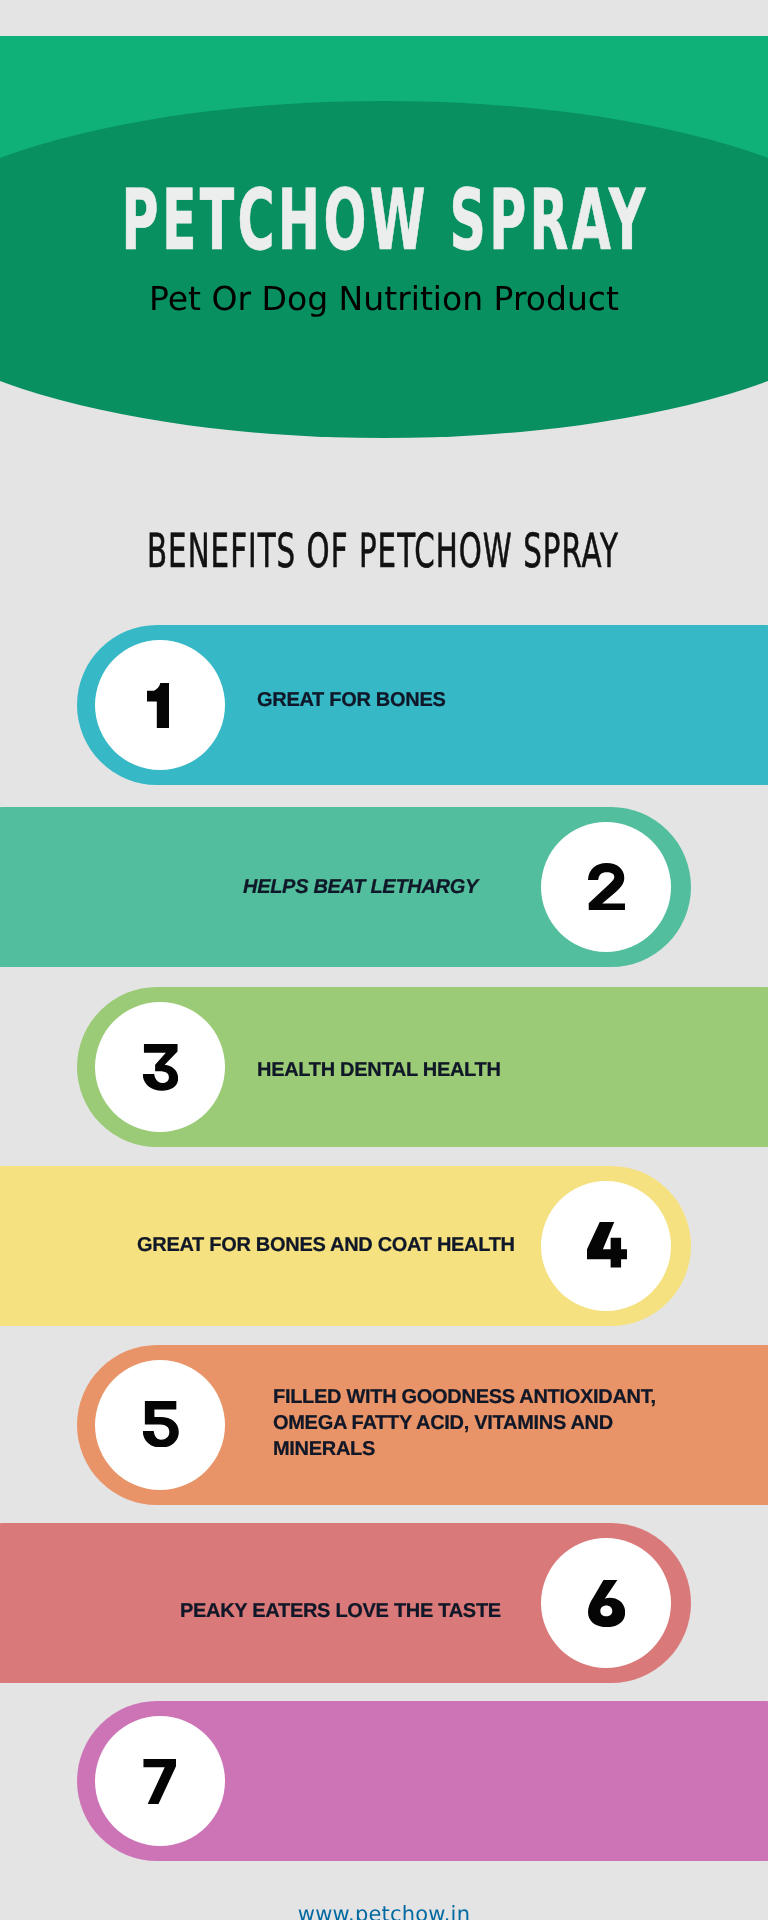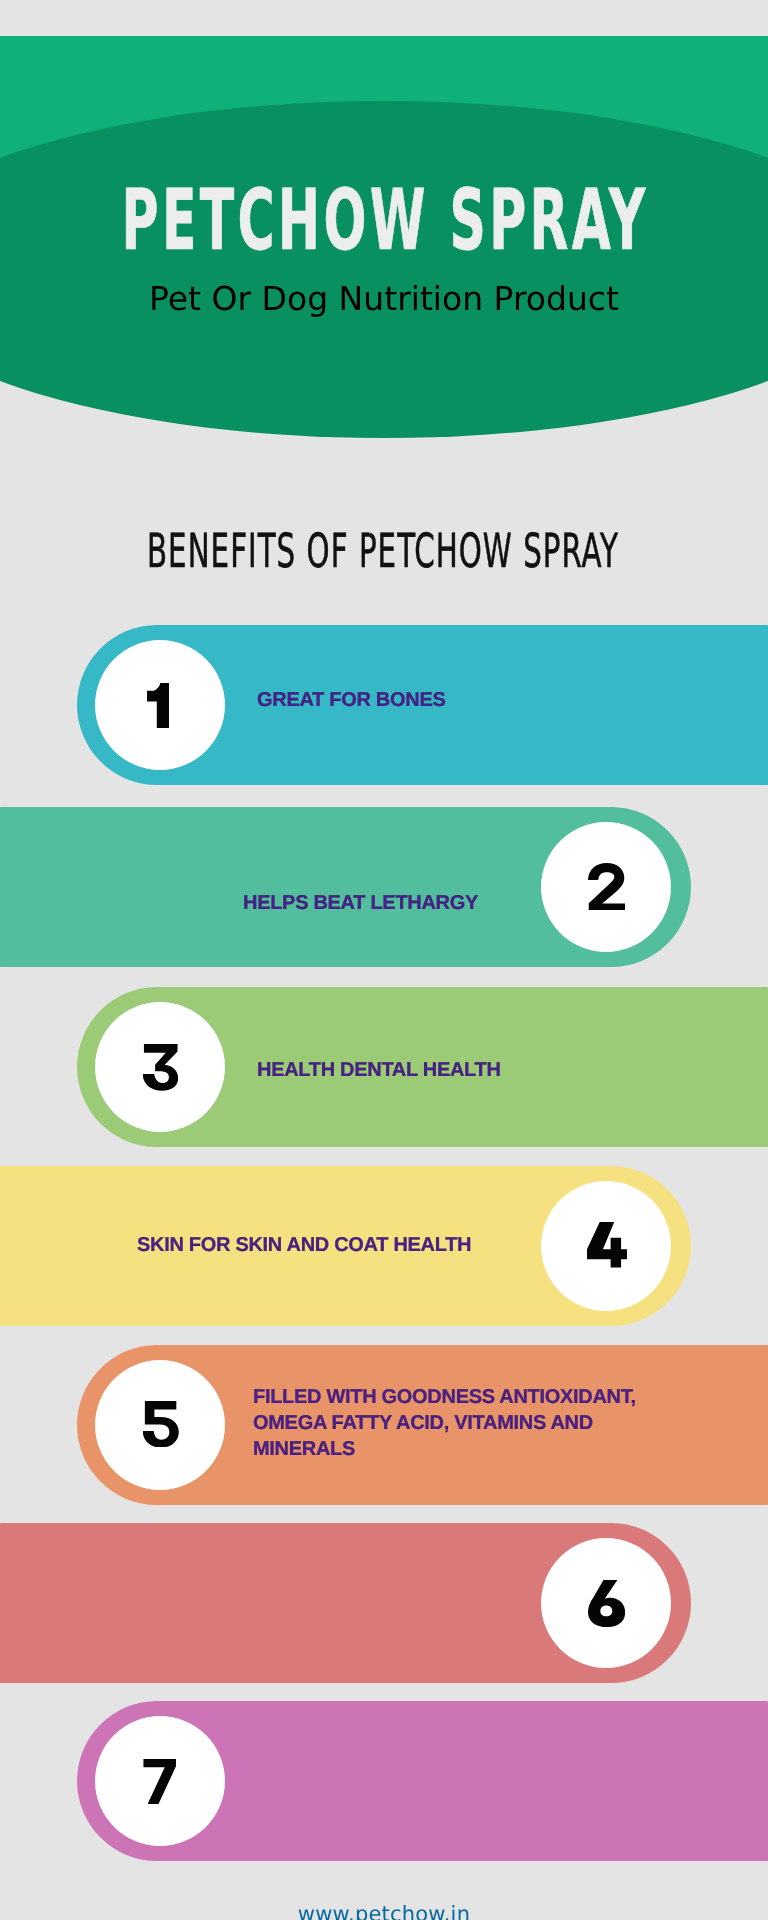--- a/index.html
+++ b/index.html
@@ -42,36 +42,36 @@
   .n2{left:47px;  top:41px;  width:37px;  height:47.5px;}
   .n3{left:47.6px;top:41.9px;width:35.2px;height:46.7px;}
   .n4{left:45.8px;top:41.3px;width:40px;  height:45.4px;}
   .n5{left:47.9px;top:40.8px;width:35.8px;height:46.6px;}
   .n6{left:47.3px;top:42.2px;width:37.2px;height:47.2px;}
   .n7{left:48.2px;top:43px;  width:33.2px;height:45.3px;}
   .num-text{position:absolute;width:1px;height:1px;overflow:hidden;clip:rect(0 0 0 0);
             white-space:nowrap;color:transparent;}
   .txt{position:absolute;top:0;height:160px;display:flex;align-items:center;
        font-family:"Liberation Sans",sans-serif;font-weight:bold;font-size:20px;
-       color:#4c1d95;line-height:26px;letter-spacing:-0.3px;
+       color:#0f172a;line-height:26px;letter-spacing:-0.3px;
        -webkit-text-stroke:0.22px #111111;}
 
   .r1{top:589px;background:#37b8c7;}
   .r2{top:771px;background:#52be9d;}
   .r3{top:951px;background:#9bcb77;}
   .r4{top:1130px;background:#f5e17f;}
   .r5{top:1309px;background:#e89468;}
   .r6{top:1487px;background:#da7979;}
   .r7{top:1665px;background:#cd74b7;}
 
   .t1{left:180px;width:300px;top:-5px;}
-  .t2{left:320px;width:260px;top:16px;}
+  .t2{left:320px;width:260px;top:0px;font-style:italic;}
   .t3{left:180px;width:300px;top:3px;}
   .t4{left:214px;width:380px;top:-1px;}
-  .t5{left:176px;width:400px;top:-2px;}
+  .t5{left:196px;width:400px;top:-2px;}
   .t6{left:257px;width:340px;top:8px;}
   .t7{left:180px;width:310px;top:-1px;}
 
   
   .footer{position:absolute;left:0;top:1866px;width:768px;text-align:center;
           font-family:"DejaVu Sans",sans-serif;font-size:21px;color:#0369a1;letter-spacing:0.2px;}
 </style>
 </head>
 <body>
 
@@ -128,21 +128,21 @@
 
     <div class="row right r4" style="background-color: rgb(245, 225, 127);">
       <div class="circle">
         <div class="num n4">
           <svg preserveAspectRatio="none" aria-hidden="true" viewBox="0 0 88 100">
               <path d="M28,0 L60,0 L35,60.2 L52,60.2 L52,34.6 L75,34.6 L75,60.2 L88,60.2 L88,82.2 L75,82.2 L75,100 L52,100 L52,82.2 L0,82.2 L0,60.2 Z"></path>
             </svg>
           <span class="num-text">4</span>
         </div>
       </div>
-      <div class="txt t4">SKIN FOR SKIN AND COAT HEALTH</div>
+      <div class="txt t4">GREAT FOR BONES AND COAT HEALTH</div>
     </div>
 
     <div class="row left r5" style="background-color: rgb(232, 148, 104);">
       <div class="circle">
         <div class="num n5">
           <svg preserveAspectRatio="none" aria-hidden="true" viewBox="0 0 76.8 100">
               <path d="M4,0 L71.5,0 L71.5,18 L24.5,18 L24.5,34.5 L37,34.5 C61,34.5 76.8,47 76.8,66.5 C76.8,86 61,100 38.5,100 C18.5,100 3,88.5 0,71 L0,64.5 L23,64.5 C24.5,77 30.5,83 38.5,83 C49.5,83 56.5,76.5 56.5,66.5 C56.5,56.5 49.5,50.5 37,50.5 L4,50.5 Z"></path>
             </svg>
           <span class="num-text">5</span>
         </div>
@@ -152,20 +152,21 @@
 
     <div class="row right r6" style="background-color: rgb(218, 121, 121);">
       <div class="circle">
         <div class="num n6">
           <svg preserveAspectRatio="none" aria-hidden="true" viewBox="0 0 78.8 100">
               <path d="M32.8,0 L62.3,0 L35.5,39.5 C38.5,38.4 42,37.8 45.8,37.8 C65.2,37.8 78.8,50.4 78.8,68.5 C78.8,87.5 63.5,100 39.4,100 C15.5,100 0,87.5 0,68 C0,57.5 4,47.5 11.5,36.5 Z M38.8,77 C46,77 51.5,72.3 51.5,65.5 C51.5,58.7 46,54 38.8,54 C31.6,54 26.1,58.7 26.1,65.5 C26.1,72.3 31.6,77 38.8,77 Z"></path>
             </svg>
           <span class="num-text">6</span>
         </div>
       </div>
+      <div class="txt t6">PEAKY EATERS LOVE THE TASTE</div>
     </div>
 
     <div class="row left r7" style="background-color: rgb(205, 116, 183);">
       <div class="circle">
         <div class="num n7">
           <svg preserveAspectRatio="none" aria-hidden="true" viewBox="0 0 73.3 100">
               <path d="M1,0 L73.3,0 L73.3,15 L34,100 L10,100 L48,18 L1,18 Z"></path>
             </svg>
           <span class="num-text">7</span>
         </div>

